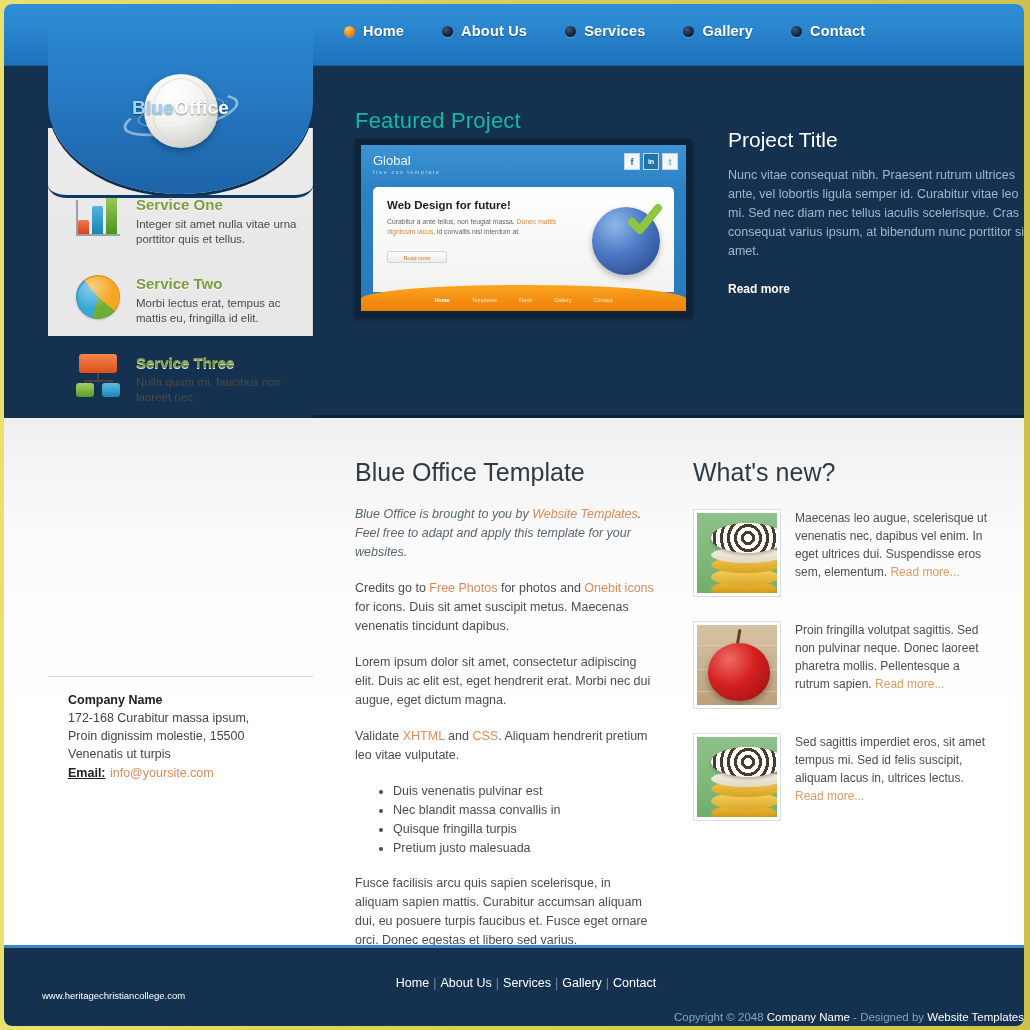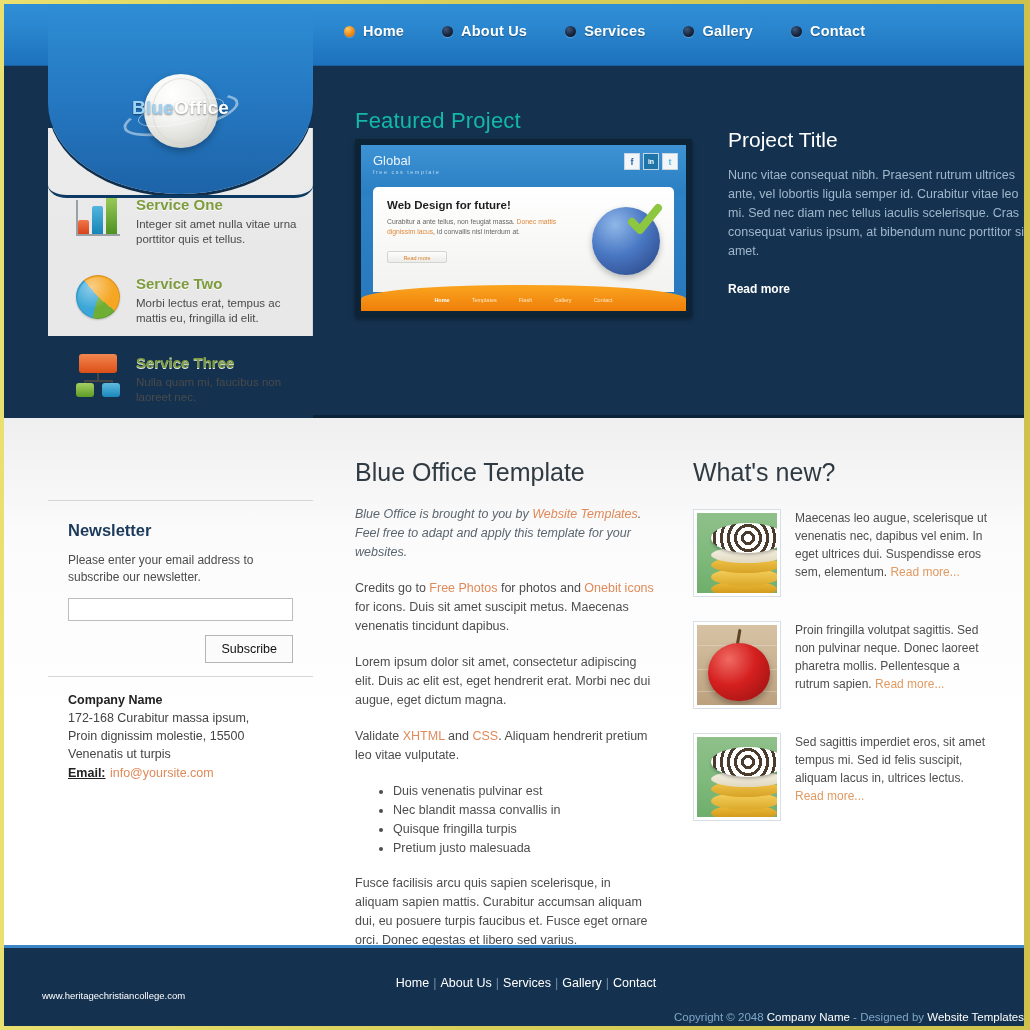--- a/index.html
+++ b/index.html
@@ -10,21 +10,21 @@
     background:#ffffff;
   }
   
   #page {
     position:relative; width:1030px; height:1030px;
     background: linear-gradient(to right,#e9e06f 0%,#d9cf58 45%,#cfc24c 100%);
     padding:4px 6px 4px 4px;
   }
   #page-inner {
     position:relative; width:1020px; height:1022px;
-    background:#ffffff; overflow:hidden;
+    background:#ffffff; overflow:hidden;border-radius:8px;
   }
 
   
   #header {
     position:relative; height:62px;
     background:linear-gradient(to bottom,#2f8fd6 0%,#2b87cf 35%,#1d72bd 100%);
     border-bottom:1px solid #1a5f9e;
   }
   #nav { position:absolute; left:340px; top:19px; display:flex; gap:38px; }
   .nav-item { display:flex; align-items:center; gap:8px; cursor:pointer; }
@@ -368,28 +368,20 @@
                 <span class="box bl"></span>
                 <span class="box br"></span>
               </div>
               <div class="svc-body">
                 <div class="svc-title">Service Three</div>
                 <div class="svc-desc">Nulla quam mi, faucibus non laoreet nec.</div>
               </div>
             </div>
           </div>
 
-      <div id="newsletter">
-        <h3>Newsletter</h3>
-        <p>Please enter your email address to subscribe our newsletter.</p>
-        <input id="nl-input" type="text" placeholder="" style="">
-        <div id="nl-btn-wrap">
-          <button id="nl-btn">Subscribe</button>
-        </div>
-      </div>
 
       <div id="company">
         <div class="cname">Company Name</div>
         <div class="line">172-168 Curabitur massa ipsum,</div>
         <div class="line">Proin dignissim molestie, 15500</div>
         <div class="line">Venenatis ut turpis</div>
         <div>
           <span class="email-label">Email:</span>
           <span class="email-val">info@yoursite.com</span>
         </div>

